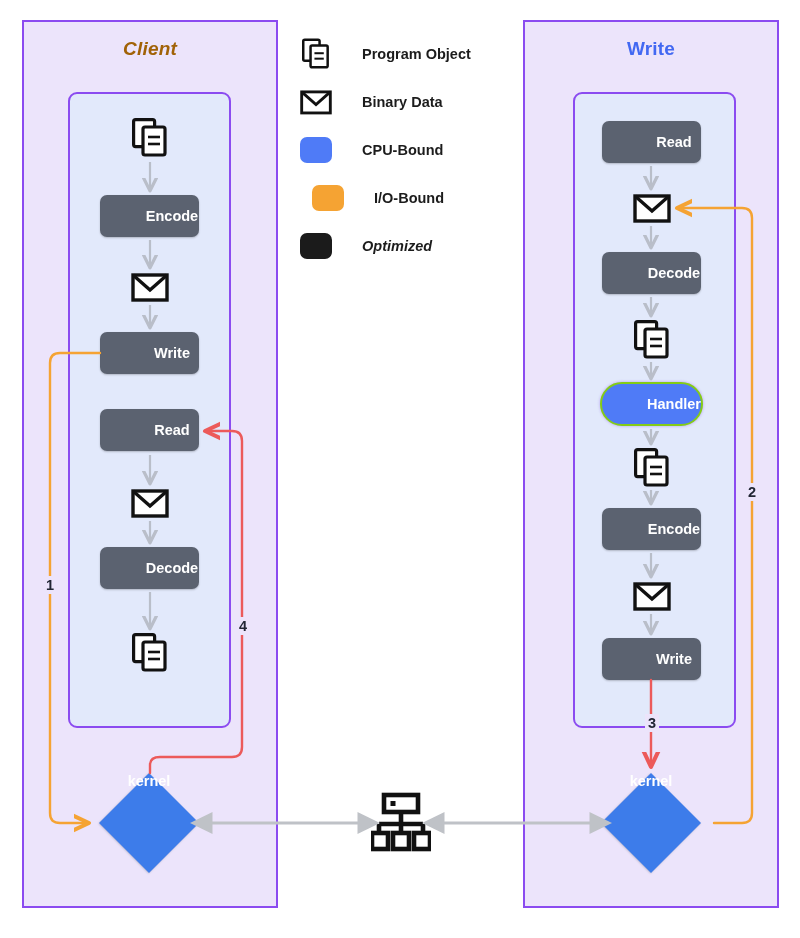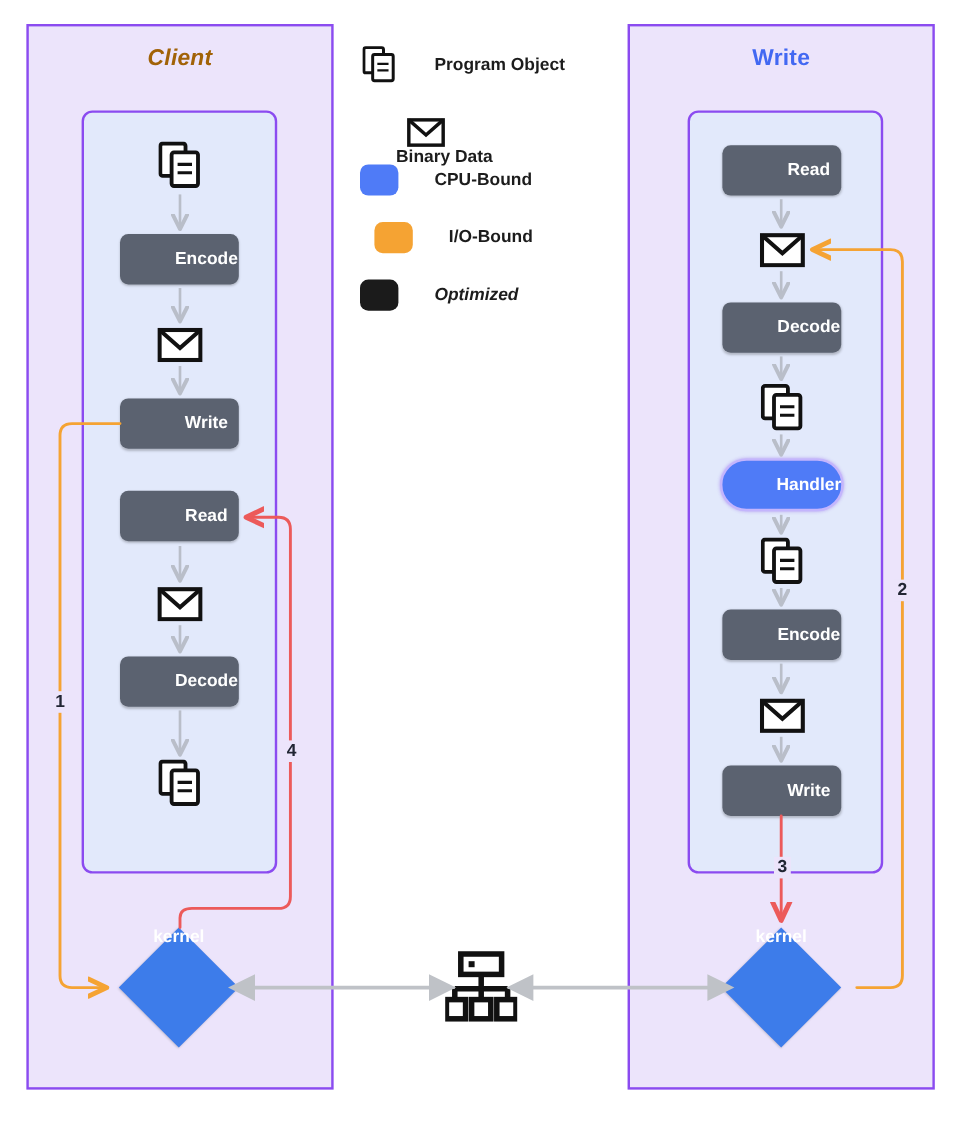--- a/index.html
+++ b/index.html
@@ -44,21 +44,21 @@
     color:#ffffff;
     border-radius:7px;
     font-size:14.5px;font-weight:bold;
     display:flex;align-items:center;justify-content:center;
     box-sizing:border-box;
     box-shadow:0 1px 2px rgba(0,0,0,.22);
     padding-left:45px;
   }
   .node.handler{
     background:#4f7bf7;
-    border:2px solid #c4b5fd;
+    border:2px solid #84cc16;
     border-radius:26px;
     color:#ffffff;
     box-shadow:0 0 3px rgba(120,60,230,.45);
   }
 
   
   .glyph{position:absolute;display:block;}
 
   
   .kernel{
@@ -229,21 +229,21 @@
         <svg width="28" height="32" viewBox="0 0 36 40">
           <rect x="1.6" y="1.6" width="21" height="27" rx="2" fill="#fff" stroke="#111" stroke-width="3.2"></rect>
           <rect x="11" y="9" width="22" height="28" rx="2" fill="#fff" stroke="#111" stroke-width="3.2"></rect>
           <line x1="16" y1="19" x2="28" y2="19" stroke="#111" stroke-width="2.6"></line>
           <line x1="16" y1="26" x2="28" y2="26" stroke="#111" stroke-width="2.6"></line>
         </svg>
       </span>
       <span class="legend-text">Program Object</span>
     </div>
 
-    <div class="legend-row" style="top:73px;flex-direction:column;">
+    <div class="legend-row" style="top:62px;">
       <span class="legend-swatch">
         <svg width="32" height="26" viewBox="0 0 38 30">
           <rect x="2" y="3" width="34" height="25" fill="#fff" stroke="#111" stroke-width="3.4"></rect>
           <polyline points="2,3 19,18 36,3" fill="none" stroke="#111" stroke-width="3.4"></polyline>
         </svg>
       </span>
       <span class="legend-text">Binary Data</span>
     </div>
 
     <div class="legend-row" style="top:110px;">

